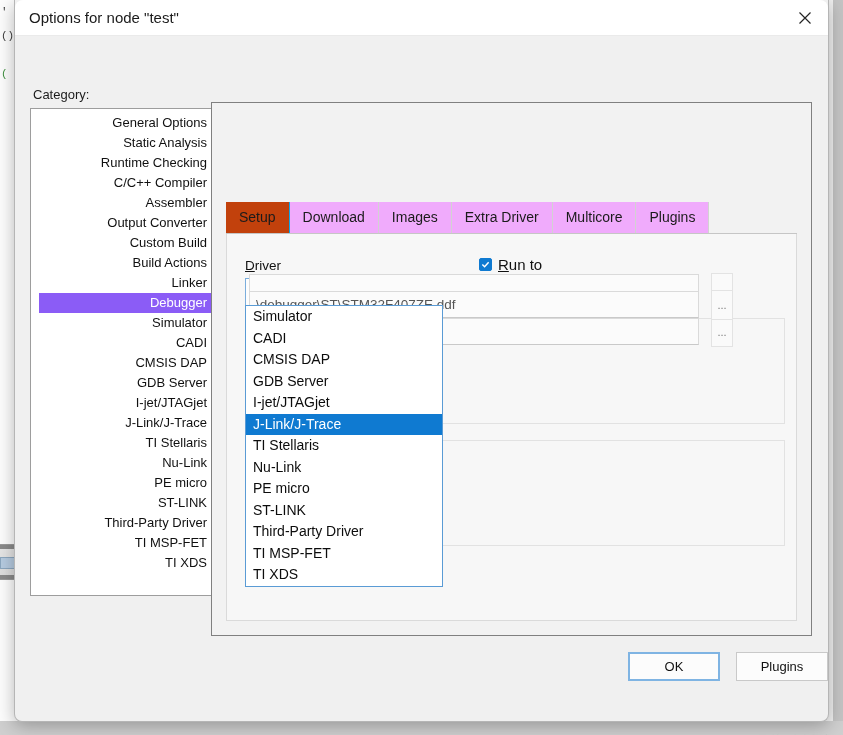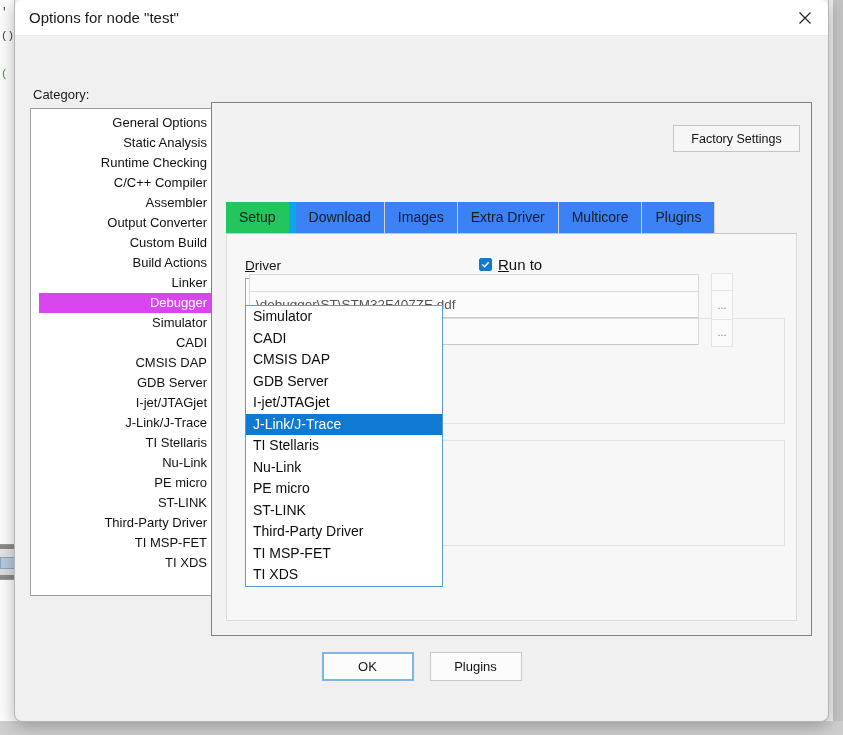--- a/index.html
+++ b/index.html
@@ -90,21 +90,21 @@
     text-align: right;
   }
   #category-list .cat-item {
     font-size: 13px; color: #101010;
     padding: 0 4px 0 6px;
     height: 20px; line-height: 20px;
     white-space: nowrap; cursor: default;
   }
   #category-list .cat-item.indent { padding-left: 14px; }
   #category-list .cat-item.selected {
-    background: #d946ef; color: #ffffff; margin-left: 8px;
+    background: #8b5cf6; color: #ffffff; margin-left: 8px;
   }
 
   
   #right-panel {
     position: absolute; left: 196px; top: 66px;
     width: 601px; height: 534px;
     background: #f2f2f2;
     border: 1px solid #808080;
   }
   #factory-settings {
@@ -120,27 +120,27 @@
   #tabstrip {
     position: absolute; left: 14px; top: 100px; right: 14px;
     height: 31px;
     border-bottom: 1px solid #c6c6c6;
     display: flex; align-items: flex-end;
   }
   #tabstrip .tab {
     height: 31px; line-height: 31px;
     padding: 0 13px;
     font-size: 14px; color: #1b1b1b;
-    background: #3b82f6;
+    background: #f0abfc;
     border-right: 1px solid #d2d2d2;
     cursor: pointer; white-space: nowrap;
   }
   #tabstrip .tab.active {
-    background: #22c55e;
-    border-right: 7px solid #0ea5e9;
+    background: #c2410c;
+    border-right: 1px solid #0ea5e9;
     position: relative;
   }
   #tab-pane {
     position: absolute; left: 14px; top: 131px; right: 14px; bottom: 14px;
     background: #f7f7f7;
     border: 1px solid #dadada; border-top: none;
   }
 
   
   .field-label {
@@ -236,21 +236,21 @@
     font-size: 14px; color: #0c0c0c;
     white-space: nowrap; cursor: pointer;
   }
   #driver-dropdown .opt.selected {
     background: #0f7ad1; color: #ffffff;
   }
 
   
   #footer-buttons {
     position: absolute; left: 0; right: 0; top: 616px;
-    display: flex; justify-content: center; gap: 16px;
+    display: flex; justify-content: flex-end; gap: 16px;
   }
   .dlg-btn {
     width: 92px; height: 29px;
     background: #fcfcfc; border: 1px solid #c9c9c9;
     font-family: "Liberation Sans", sans-serif;
     font-size: 13px; color: #111;
     cursor: pointer;
   }
   .dlg-btn.default {
     border: 2px solid #7fb4e3;
@@ -316,21 +316,20 @@
         <div class="cat-item indent">Nu-Link</div>
         <div class="cat-item indent">PE micro</div>
         <div class="cat-item indent">ST-LINK</div>
         <div class="cat-item indent">Third-Party Driver</div>
         <div class="cat-item indent">TI MSP-FET</div>
         <div class="cat-item indent">TI XDS</div>
       </div>
 
     <div id="right-panel">
 
-      <button id="factory-settings">Factory Settings</button>
 
       <div id="tabstrip">
           <div class="tab active">Setup</div>
           <div class="tab">Download</div>
           <div class="tab">Images</div>
           <div class="tab">Extra Driver</div>
           <div class="tab">Multicore</div>
           <div class="tab">Plugins</div>
         </div>
 

